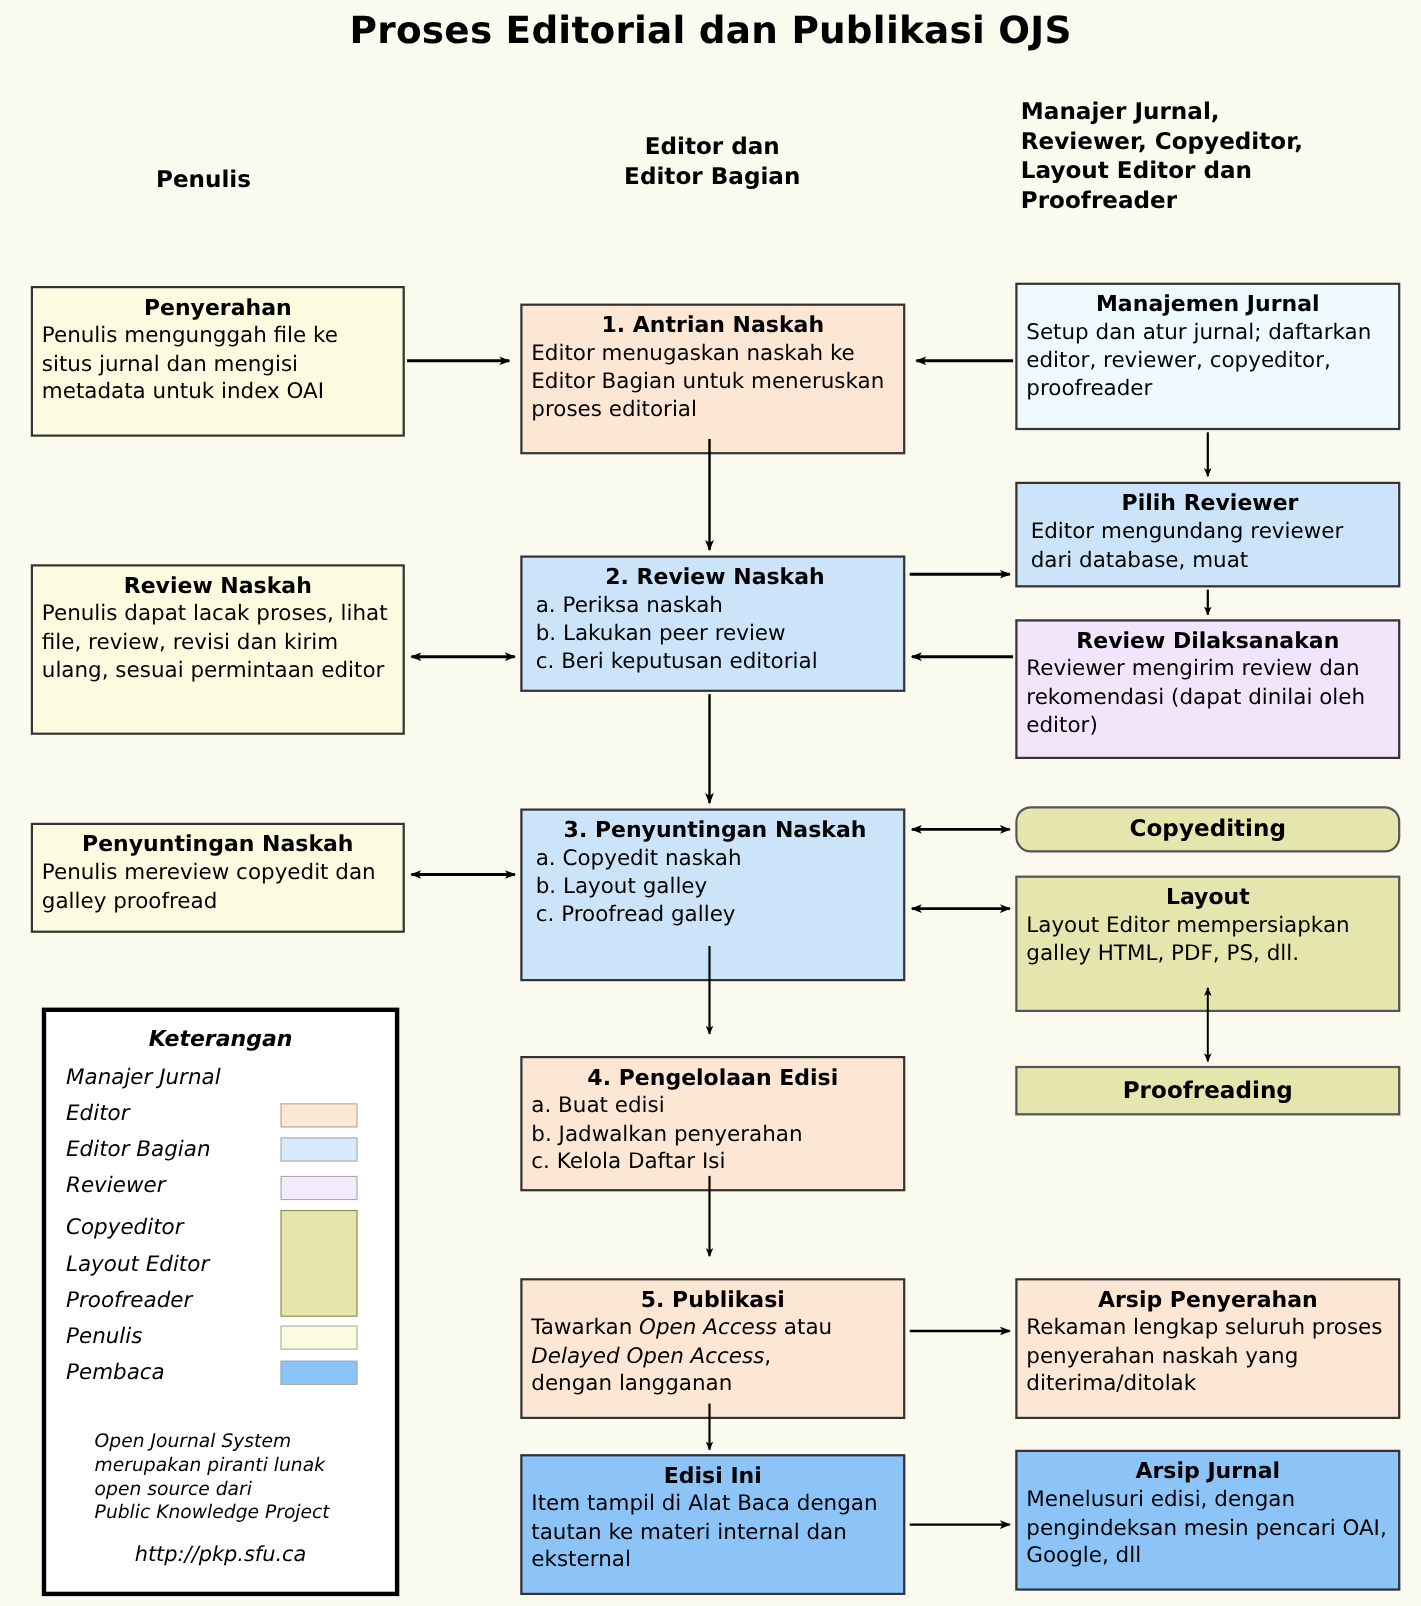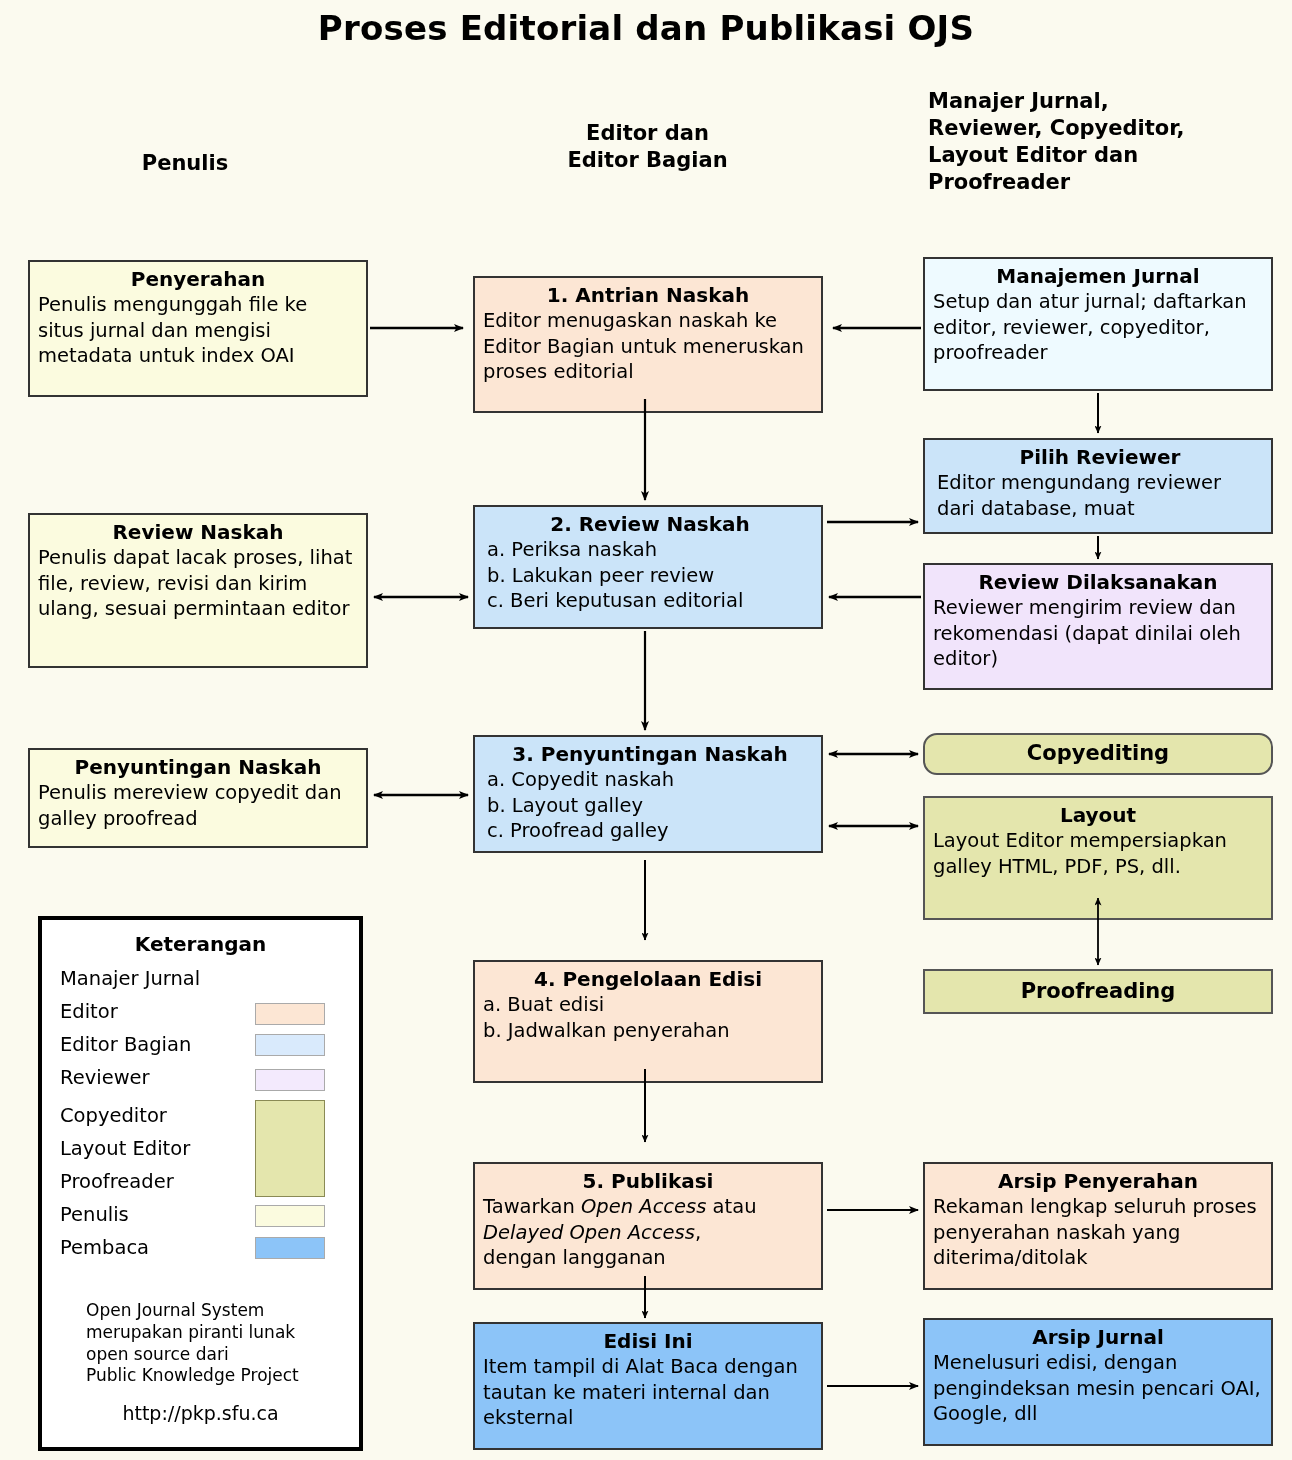--- a/index.html
+++ b/index.html
@@ -48,21 +48,21 @@
   .c-editor{background:#fce6d4;border-color:#333;margin-top:16px;}
   .c-section{background:#cbe4f9;border-color:#333;padding-left:12px;}
   .c-manager{background:#eefaff;border-color:#333;}
   .c-reviewer{background:#f1e4fb;border-color:#333;}
   .c-copy{background:#e4e6ad;border-color:#555;}
   .c-reader{background:#8cc4f8;border-color:#333;}
 
   
   #legend{
     position:absolute;left:38px;top:916px;width:325px;height:535px;
-    background:#ffffff;border:4px solid #000;box-sizing:border-box;
+    background:#ffffff;border:4px solid #000;box-sizing:border-box;font-style:italic;
   }
   #legend .ltitle{text-align:center;font-weight:bold;font-size:20px;margin-top:12px;}
   #legend .lrow{position:relative;height:33px;}
   #legend .lrow .lbl{position:absolute;left:18px;top:3px;font-size:19.5px;}
   .swatch{position:absolute;border:1px solid #aaa;box-sizing:border-box;}
   #legend .note{position:absolute;left:44px;top:380px;font-size:17px;line-height:1.28;}
   #legend .url{position:absolute;left:0;top:482px;width:100%;text-align:center;font-size:19px;}
 
   
   svg#arrows{position:absolute;left:0;top:0;width:1292px;height:1460px;pointer-events:none;}
@@ -120,21 +120,21 @@
   <div class="box c-reviewer" id="b-review-dil" style="left:923px;top:563px;width:350px;height:127px;">
     <span class="bt">Review Dilaksanakan</span>
     <span class="bd">Reviewer mengirim review dan rekomendasi (dapat dinilai oleh editor)</span>
   </div>
 
   <div class="box c-author" id="b-penyunt-penulis" style="left:28px;top:748px;width:340px;height:100px;">
     <span class="bt">Penyuntingan Naskah</span>
     <span class="bd">Penulis mereview copyedit dan galley proofread</span>
   </div>
 
-  <div class="box c-section" id="b-penyunt" style="left:473px;top:735px;width:350px;height:118px;">
+  <div class="box c-section" id="b-penyunt" style="left:473px;top:735px;width:350px;height:157px;">
     <span class="bt">3. Penyuntingan Naskah</span>
     <ul class="list-indent">
       <li>a. Copyedit naskah</li>
       <li>b. Layout galley</li>
       <li>c. Proofread galley</li>
     </ul>
   </div>
 
   <div class="box c-copy center-only" id="b-copyediting" style="left:923px;top:733px;width:350px;height:42px;border-radius:14px;">
     <span class="bt">Copyediting</span>
@@ -147,20 +147,21 @@
 
   <div class="box c-copy center-only" id="b-proofreading" style="left:923px;top:969px;width:350px;height:45px;">
     <span class="bt">Proofreading</span>
   </div>
 
   <div class="box c-editor" id="b-pengelolaan" style="left:473px;top:944px;width:350px;height:123px;">
     <span class="bt">4. Pengelolaan Edisi</span>
     <ul class="list-indent">
       <li>a. Buat edisi</li>
       <li>b. Jadwalkan penyerahan</li>
+      <li>c. Kelola Daftar Isi</li>
     </ul>
   </div>
 
   <div class="box c-editor" id="b-publikasi" style="left:473px;top:1146px;width:350px;height:128px;">
     <span class="bt">5. Publikasi</span>
     <span class="bd"><span>Tawarkan </span><span class="em">Open Access</span><span> atau</span></span>
     <span class="bd"><span class="em">Delayed Open Access</span><span>,</span></span>
     <span class="bd">dengan langganan</span>
   </div>
 

